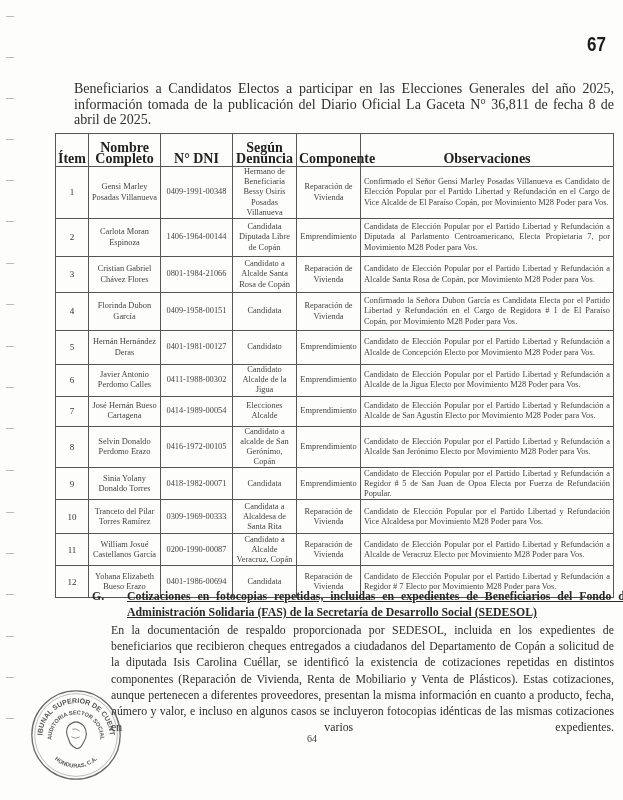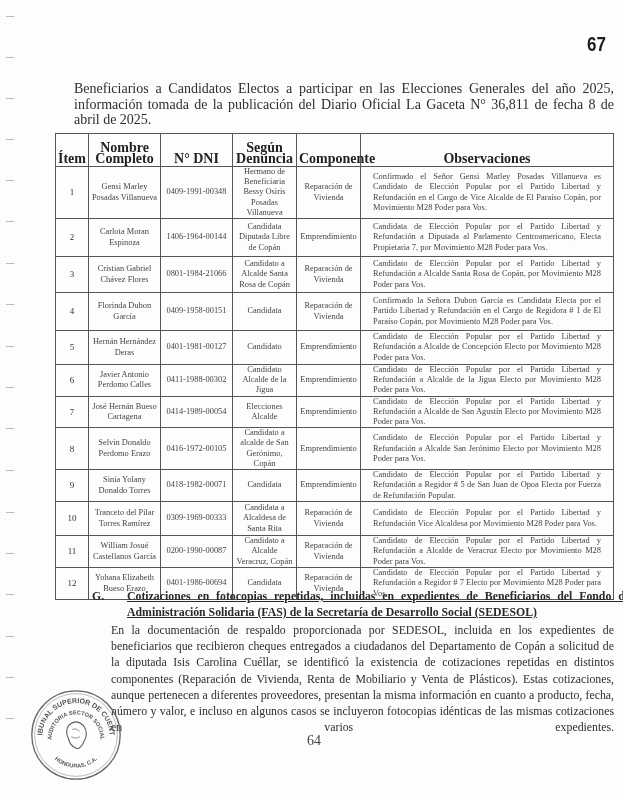--- a/index.html
+++ b/index.html
@@ -19,34 +19,34 @@
     position:absolute; left:6px; width:8px; height:1px; background:#bbb;
   }
   table.main {
     position:absolute; left:55px; top:133px; width:558px; border-collapse:collapse;
     table-layout:fixed; font-size:8.4px; line-height:10.2px; color:#444;
   }
   table.main th, table.main td {
     border:1px solid #555; padding:0 2px; vertical-align:middle; text-align:center;
   }
   table.main th { font-weight:bold; color:#222; font-size:14px; line-height:11px; vertical-align:bottom; padding-bottom:2px; }
-  table.main td.obs { text-align:justify; padding:0 12px; vertical-align:middle; }
+  table.main td.obs { text-align:justify; padding:0 3px; vertical-align:middle; }
   table.main td.item { font-size:9px; color:#333; }
   .sec-g {
     position:absolute; left:92px; top:588px; width:522px; font-size:11.8px; line-height:16px;
     font-weight:bold; color:#2a2a2a;
   }
   .sec-g .letter { position:absolute; left:0; top:0; }
   .sec-g .title { position:absolute; left:35px; top:0; width:503px; text-decoration:underline; text-align:justify; }
   .para {
     position:absolute; left:111px; top:622px; width:503px; font-size:11.8px; line-height:16.2px;
     text-align:justify; color:#2e2e2e; text-align-last:justify;
   }
   .page-num-bottom {
-    position:absolute; left:307px; top:733px; font-size:14px; color:#444;
+    position:absolute; left:307px; top:733px; font-size:10px; color:#444;
   }
   .seal {
     position:absolute; left:29px; top:688px; width:94px; height:94px;
   }
 </style>
 </head>
 <body>
 
 <div>
   <div class="margin-mark" style="top:16px"></div>

